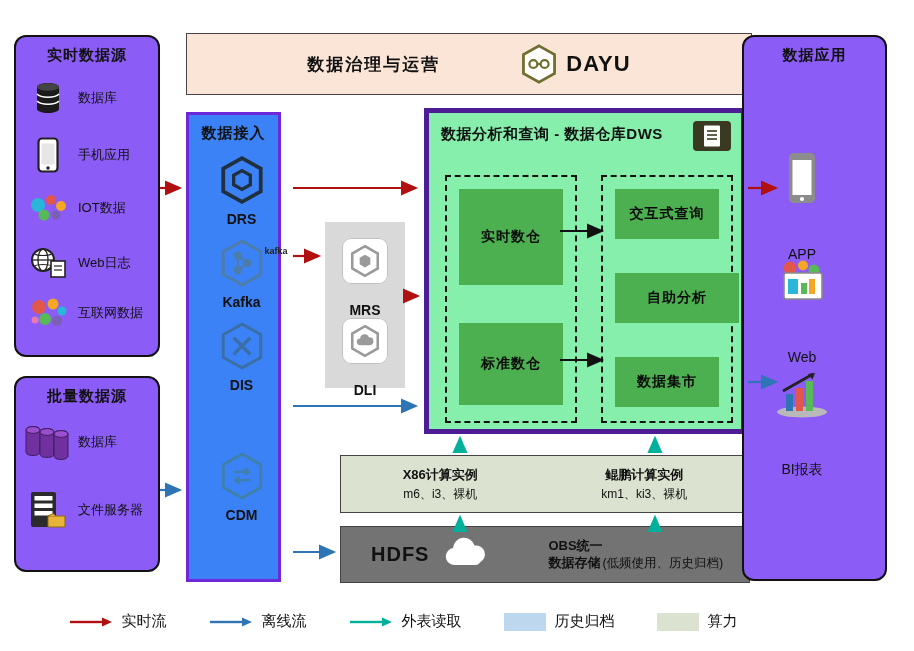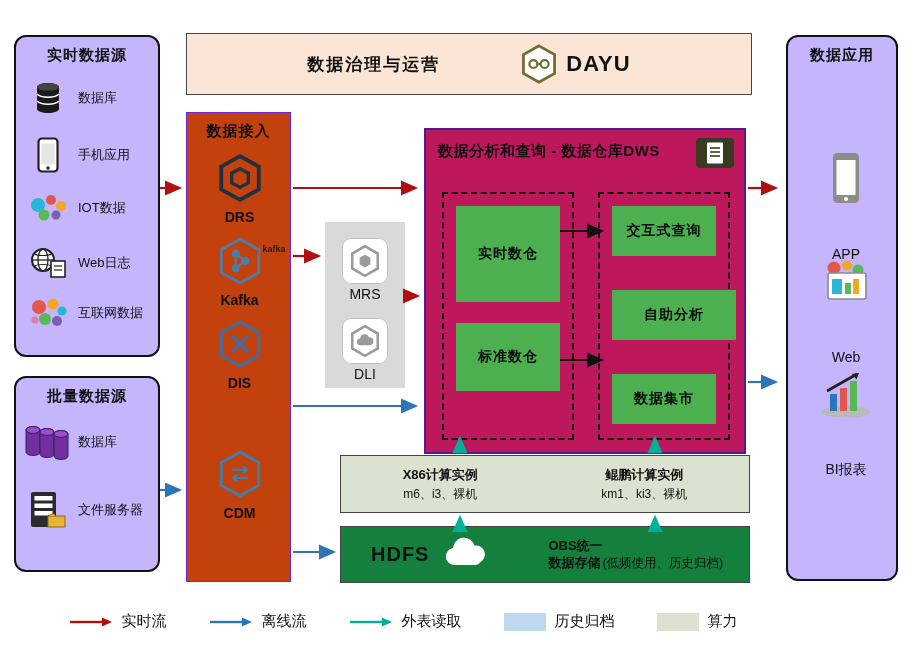--- a/index.html
+++ b/index.html
@@ -1,70 +1,70 @@
 <!DOCTYPE html>
 <html><head>
 <meta charset="utf-8">
 <style>
   * { margin:0; padding:0; box-sizing:border-box; }
   body { font-family:"Liberation Sans","DejaVu Sans",sans-serif; background:#fff; color:#111; }
   .canvas { position:relative; width:914px; height:651px; background:#fff; overflow:hidden; }
   .abs { position:absolute; }
 
   
-  .panel { border:2px solid #111; border-radius:12px; background:#c4b5fd; }
+  .panel { border:2px solid #111; border-radius:12px; background:#8b5cf6; }
   .panel-title { font-weight:bold; font-size:15px; text-align:center; padding-top:9px; letter-spacing:1px; }
   .src-item { position:absolute; left:8px; width:132px; display:flex; align-items:center; gap:6px; }
   .src-item .ic { width:48px; display:flex; justify-content:center; flex:0 0 48px; }
   .src-item .label { font-size:13px; line-height:1.25; }
 
   
   .gov-bar { left:186px; top:33px; width:566px; height:62px; background:#fbe5d6; border:1px solid #444;
              display:flex; align-items:center; justify-content:center; gap:80px; }
   .gov-title { font-weight:bold; font-size:17px; letter-spacing:2px; }
   .gov-logo { display:flex; align-items:center; gap:8px; }
   .gov-product { font-weight:bold; font-size:22px; letter-spacing:1px; }
 
   
-  .ing-col { left:186px; top:112px; width:105px; height:470px; background:#c2410c; border:1px solid #6d28d9; }
+  .ing-col { left:186px; top:112px; width:95px; height:470px; background:#3b82f6; border:3px solid #6d28d9; }
   .ing-item { position:absolute; left:0; width:105px; display:flex; flex-direction:column; align-items:center; }
   .ing-label { font-weight:bold; font-size:14px; margin-top:2px; }
   .icon-wrap { position:relative; }
   .kafka-mini { position:absolute; left:46px; top:8px; font-size:9px; font-weight:bold; color:#222; white-space:nowrap; }
 
   
   .proc-box { left:325px; top:222px; width:80px; height:166px; background:#d9d9d9; }
   .proc-item { position:absolute; left:0; width:80px; display:flex; flex-direction:column; align-items:center; }
   .tile { width:46px; height:46px; background:#fff; border-radius:9px; display:flex; align-items:center; justify-content:center;
           box-shadow:inset 0 0 0 1px #c0c0c0; }
-  .proc-label { font-weight:normal; font-size:14px; margin-top:2px; }
-
-  
-  .dws-box { left:424px; top:108px; width:322px; height:326px; background:#be185d; border:2px solid #4c1d95;margin-top:20px; }
+  .proc-label { font-weight:bold; font-size:14px; margin-top:18px; }
+
+  
+  .dws-box { left:424px; top:108px; width:322px; height:326px; background:#86efac; border:5px solid #4c1d95; }
   .dws-title { font-weight:bold; font-size:15px; padding:12px 0 0 12px; letter-spacing:0.5px; }
   .dws-doc { position:absolute; right:10px; top:8px; }
   .dashed-group { position:absolute; border:2px dashed #111;text-align:center; }
   .module { position:absolute; background:#4caf50; display:flex; align-items:center; justify-content:center;
             font-weight:bold; font-size:14px; letter-spacing:1px; color:#0b0b0b; }
 
   
   .compute-box { left:340px; top:455px; width:410px; height:58px; background:#dbe2cf; border:1px solid #444;
                  display:flex; align-items:center; justify-content:space-around; }
   .cg { text-align:center; }
   .cg-title { font-weight:bold; font-size:13px; }
   .cg-detail { font-size:12px; margin-top:2px; }
-  .hdfs-box { left:340px; top:526px; width:410px; height:57px; background:#15803d; border:1px solid #444;
+  .hdfs-box { left:340px; top:526px; width:410px; height:57px; background:#737373; border:1px solid #444;
               display:flex; align-items:center; gap:12px; padding-left:30px; }
   .hdfs-label { font-weight:bold; font-size:20px; letter-spacing:1px; }
   .obs-block { font-size:13px; font-weight:bold; line-height:1.3;margin-left:43px; }
   .obs-row { display:flex; align-items:baseline; }
   .obs-note { font-weight:normal; font-size:12.5px; margin-left:2px; }
 
   
-  .apps-box { left:786px; top:35px; width:112px; height:546px; }
+  .apps-box { left:742px; top:35px; width:145px; height:546px; }
   .app-item { position:absolute; left:0; width:116px; display:flex; flex-direction:column; align-items:center; gap:5px; }
   .app-label { font-size:14px;margin-top:33px; }
 
   
   .legend { position:absolute; top:612px; left:0; width:806px; display:flex; justify-content:center; align-items:center; gap:42px; }
   .legend-item { display:flex; align-items:center; gap:9px; font-size:15px; }
   .swatch { width:42px; height:18px; display:inline-block; }
 
   .overlay { left:0; top:0; pointer-events:none; z-index:10; }
 </style>
@@ -271,21 +271,21 @@
         <rect x="0" y="0" width="38" height="30" rx="4" fill="#3a3a22"></rect>
         <rect x="11" y="4.5" width="16" height="21" rx="1" fill="#fff"></rect>
         <line x1="14" y1="10" x2="24" y2="10" stroke="#3a3a22" stroke-width="1.6"></line>
         <line x1="14" y1="14" x2="24" y2="14" stroke="#3a3a22" stroke-width="1.6"></line>
         <line x1="14" y1="18" x2="24" y2="18" stroke="#3a3a22" stroke-width="1.6"></line>
       </svg>
     </span>
 
     <div class="dashed-group" style="left:16px; top:62px; width:132px; height:248px;text-decoration:underline;">
       <div class="module" style="left:12px; top:12px; width:104px; height:96px;">实时数仓</div>
-      <div class="module" style="left:12px; top:129px; width:104px; height:68px;">标准数仓</div>
+      <div class="module" style="left:12px; top:146px; width:104px; height:82px;">标准数仓</div>
     </div>
 
     <div class="dashed-group" style="left:172px; top:62px; width:132px; height:248px;">
       <div class="module" style="left:12px; top:12px; width:104px; height:50px;">交互式查询</div>
       <div class="module" style="left:12px; top:96px; width:124px; height:50px;">自助分析</div>
       <div class="module" style="left:12px; top:180px; width:104px; height:50px;">数据集市</div>
     </div>
   </div>
 
   <div class="abs compute-box">

